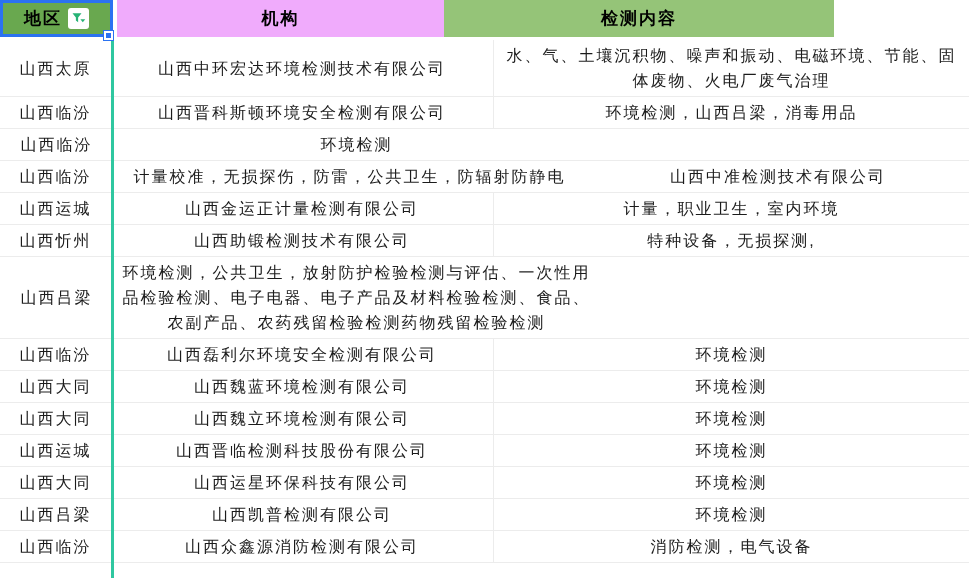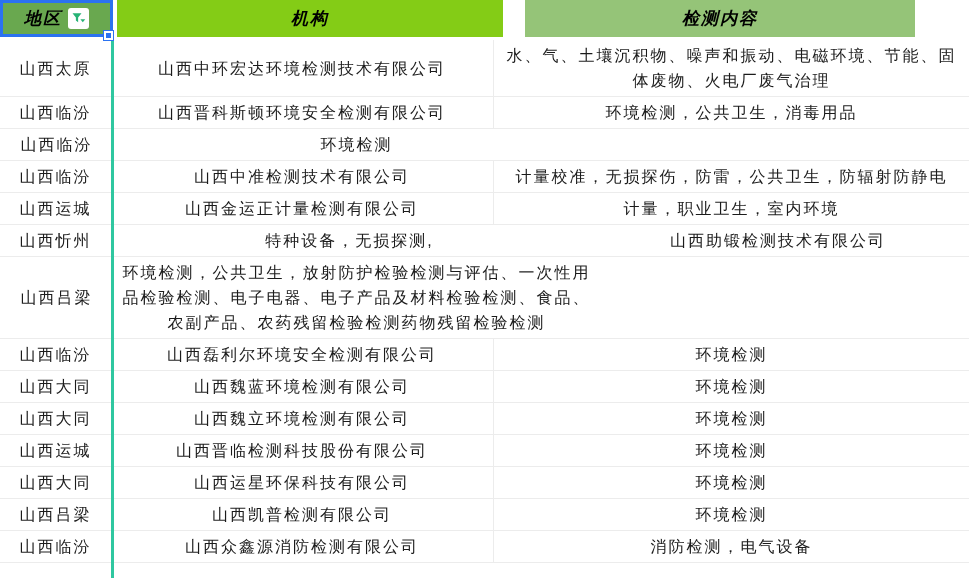--- a/index.html
+++ b/index.html
@@ -12,34 +12,33 @@
     height: 578px;
     background: #ffffff;
     overflow: hidden;
     color: #1b1b1b;
   }
 
   
   .thead {
     display: flex;
     height: 37px;
-    font-style: italic;
   }
   .hcell {
     display: flex;
     align-items: center;
     justify-content: center;
     font-weight: bold;
     font-size: 17px;
     letter-spacing: 2px;
     color: #000;
     height: 37px;
   }
   .h-region  { width: 113px; background: #69a84f; margin-right: 4px; gap: 6px; }
-  .h-org     { width: 386px; background: #84cc16; margin-right: 22px; }
+  .h-org     { width: 327px; background: #f0abfc; margin-right: 0; }
   .h-content { width: 390px; background: #95c478; }
 
   .filter-btn {
     width: 21px; height: 21px;
     background: #ffffff;
     border-radius: 3px;
     display: flex; align-items: center; justify-content: center;
     flex: 0 0 auto;
     cursor: pointer;
   }
@@ -125,40 +124,40 @@
 
   <div class="tbody" id="table-body">
       <div class="trow">
       <div class="cell c-region">山西太原</div>
       <div class="cell c-org">山西中环宏达环境检测技术有限公司</div>
       <div class="cell c-content">水、气、土壤沉积物、噪声和振动、电磁环境、节能、固体废物、火电厂废气治理</div>
     </div>
       <div class="trow">
       <div class="cell c-region">山西临汾</div>
       <div class="cell c-org">山西晋科斯顿环境安全检测有限公司</div>
-      <div class="cell c-content">环境检测，公共卫生，消毒用品</div>
+      <div class="cell c-content">环境检测，山西吕梁，消毒用品</div>
     </div>
       <div class="trow">
       <div class="cell c-region">山西临汾</div>
       <div class="cell c-content">环境检测</div>
     </div>
       <div class="trow">
       <div class="cell c-region">山西临汾</div>
+      <div class="cell c-content">计量校准，无损探伤，防雷，公共卫生，防辐射防静电</div>
       <div class="cell c-org">山西中准检测技术有限公司</div>
-      <div class="cell c-content">计量校准，无损探伤，防雷，公共卫生，防辐射防静电</div>
     </div>
       <div class="trow">
       <div class="cell c-region">山西运城</div>
       <div class="cell c-org">山西金运正计量检测有限公司</div>
       <div class="cell c-content">计量，职业卫生，室内环境</div>
     </div>
       <div class="trow">
       <div class="cell c-region">山西忻州</div>
+      <div class="cell c-org">山西助锻检测技术有限公司</div>
       <div class="cell c-content">特种设备，无损探测,</div>
-      <div class="cell c-org">山西助锻检测技术有限公司</div>
     </div>
       <div class="trow">
       <div class="cell c-region">山西吕梁</div>
       <div class="cell c-content">环境检测，公共卫生，放射防护检验检测与评估、一次性用品检验检测、电子电器、电子产品及材料检验检测、食品、农副产品、农药残留检验检测药物残留检验检测</div>
     </div>
       <div class="trow">
       <div class="cell c-region">山西临汾</div>
       <div class="cell c-org">山西磊利尔环境安全检测有限公司</div>
       <div class="cell c-content">环境检测</div>
     </div>

